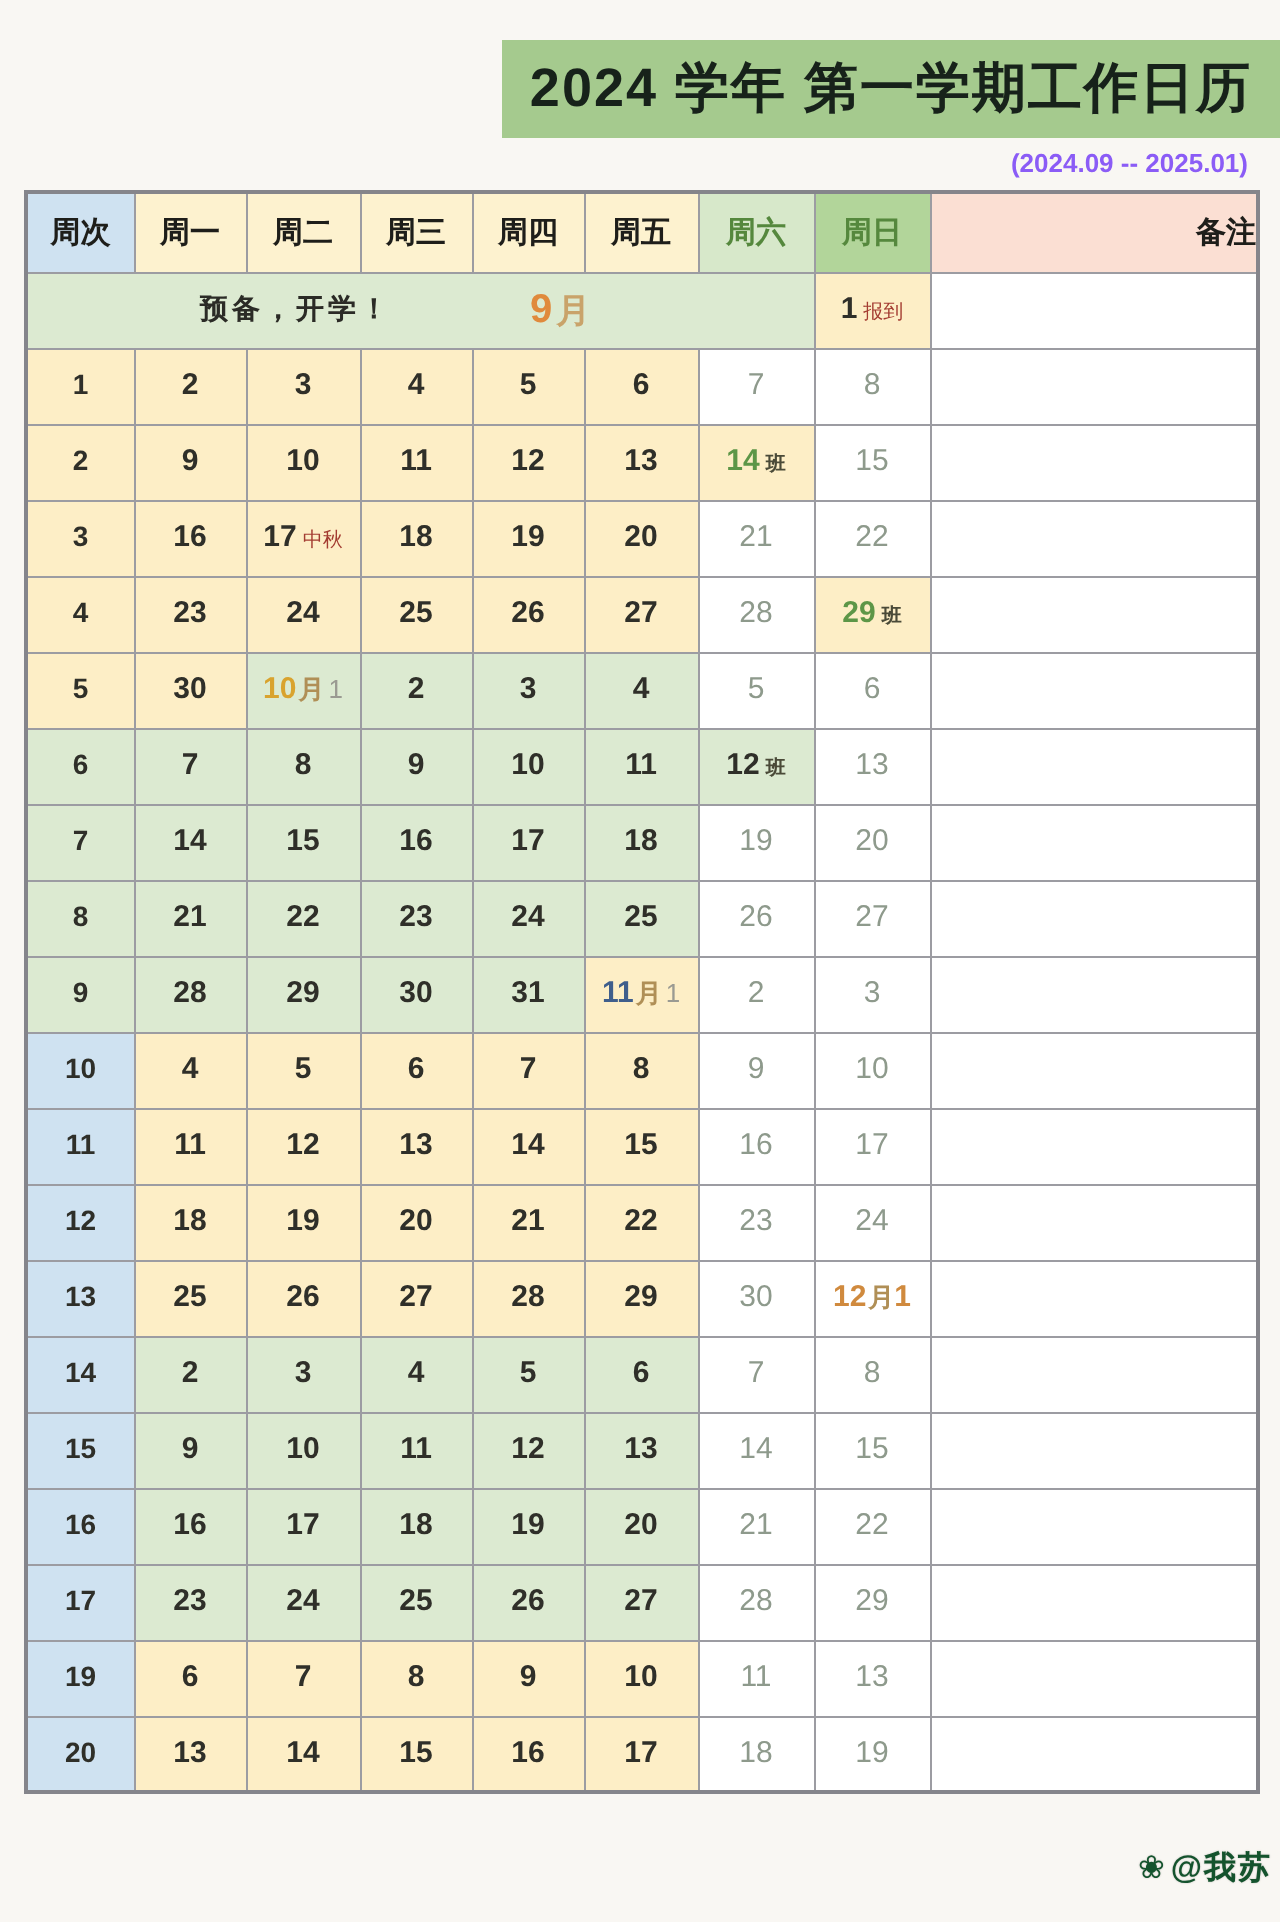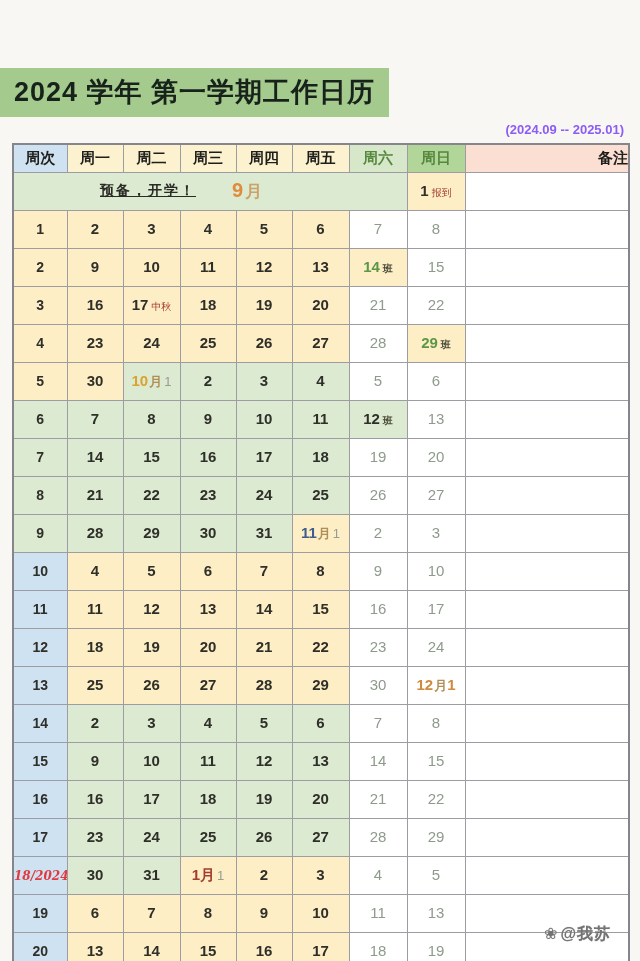--- a/index.html
+++ b/index.html
@@ -25,21 +25,21 @@
     --grid:#9c9ca2;
   }
   *{box-sizing:border-box;margin:0;padding:0;}
   html,body{width:640px;height:961px;}
   body{
     background:#f9f7f3;
     font-family:"Liberation Sans","DejaVu Sans",sans-serif;
     position:relative;
     overflow:hidden;
   }
-  .title-wrap{ text-align:left; padding-top:68px; }
+  .title-wrap{ text-align:right; padding-top:20px; }
   .title{
     display:inline-block;
     background:var(--title-highlight);
     color:#17221a;
     font-size:27px;
     font-weight:800;
     letter-spacing:1px;
     padding:6px 14px 7px;
   }
   .subtitle{
@@ -59,21 +59,21 @@
     background:#fff;
   }
   td{
     border:1px solid var(--grid);
     text-align:center;
     vertical-align:middle;
     padding:0;
     overflow:hidden;
   }
   tr{height:38px;}
-  tr.header-row{height:28px;padding-left:24px;}
+  tr.header-row{height:40px;padding-left:24px;}
   .hdr{font-size:15px;font-weight:700;color:#1e1e1a;}
   .hbg-blue{background:var(--header-week-bg);}
   .hbg-day{background:var(--header-day-bg);}
   .hbg-sat{background:var(--header-sat-bg);color:var(--header-weekend-text);}
   .hbg-sun{background:var(--header-sun-bg);color:var(--header-weekend-text);margin-left:39px;}
   .hbg-pink{background:var(--remark-bg);text-align:right;}
   .bg-y{background:var(--cell-yellow);}
   .bg-g{background:var(--cell-green);}
   .bg-w{background:#ffffff;}
   .nb-y{background:var(--cell-yellow);}
@@ -102,30 +102,29 @@
     display:flex;
     align-items:center;
     height:100%;
   }
   .banner-note{
     margin-left:86px;
     font-size:14px;
     font-weight:800;
     letter-spacing:2px;
     color:#2b2b26;
-    text-decoration:underline;
-  }
-  .banner-month{ margin-left:36px; white-space:nowrap; }
+  }
+  .banner-month{ margin-left:69px; white-space:nowrap; }
   .banner-month .m-num{font-size:20px;font-weight:800;color:#e08a3c;}
   .banner-month .m-unit{font-size:17px;font-weight:700;color:#c9a36a;margin-left:2px;}
   .watermark{
     position:absolute;
-    right:29px;
+    right:4px;
     bottom:16px;
-    color:#737373;
+    color:#14532d;
     font-size:16px;
     font-weight:700;
     letter-spacing:1px;
     text-shadow:0 0 1px #bdbcb6;
     user-select:none;
   }
   .watermark .wicon{margin-right:2px;font-weight:400;}
 </style>
 </head>
 <body>
@@ -350,31 +349,20 @@
         <td class="bg-g"><span class="c-d">23</span></td>
         <td class="bg-g"><span class="c-d">24</span></td>
         <td class="bg-g"><span class="c-d">25</span></td>
         <td class="bg-g"><span class="c-d">26</span></td>
         <td class="bg-g"><span class="c-d">27</span></td>
         <td class="bg-w"><span class="c-gr">28</span></td>
         <td class="bg-w"><span class="c-gr">29</span></td>
         <td class="bg-w"></td>
       </tr>
       <tr>
-        <td class="nb-b"><span class="c-red-script">18/2024</span></td>
-        <td class="bg-g"><span class="c-d">30</span></td>
-        <td class="bg-g"><span class="c-d">31</span></td>
-        <td class="bg-y"><span class="c-red">1月</span><span class="c-gray">1</span></td>
-        <td class="bg-y"><span class="c-d">2</span></td>
-        <td class="bg-y"><span class="c-d">3</span></td>
-        <td class="bg-w"><span class="c-gr">4</span></td>
-        <td class="bg-w"><span class="c-gr">5</span></td>
-        <td class="bg-w"></td>
-      </tr>
-      <tr>
         <td class="nb-b"><span class="c-num">19</span></td>
         <td class="bg-y"><span class="c-d">6</span></td>
         <td class="bg-y"><span class="c-d">7</span></td>
         <td class="bg-y"><span class="c-d">8</span></td>
         <td class="bg-y"><span class="c-d">9</span></td>
         <td class="bg-y"><span class="c-d">10</span></td>
         <td class="bg-w"><span class="c-gr">11</span></td>
         <td class="bg-w"><span class="c-gr">13</span></td>
         <td class="bg-w"></td>
       </tr>

